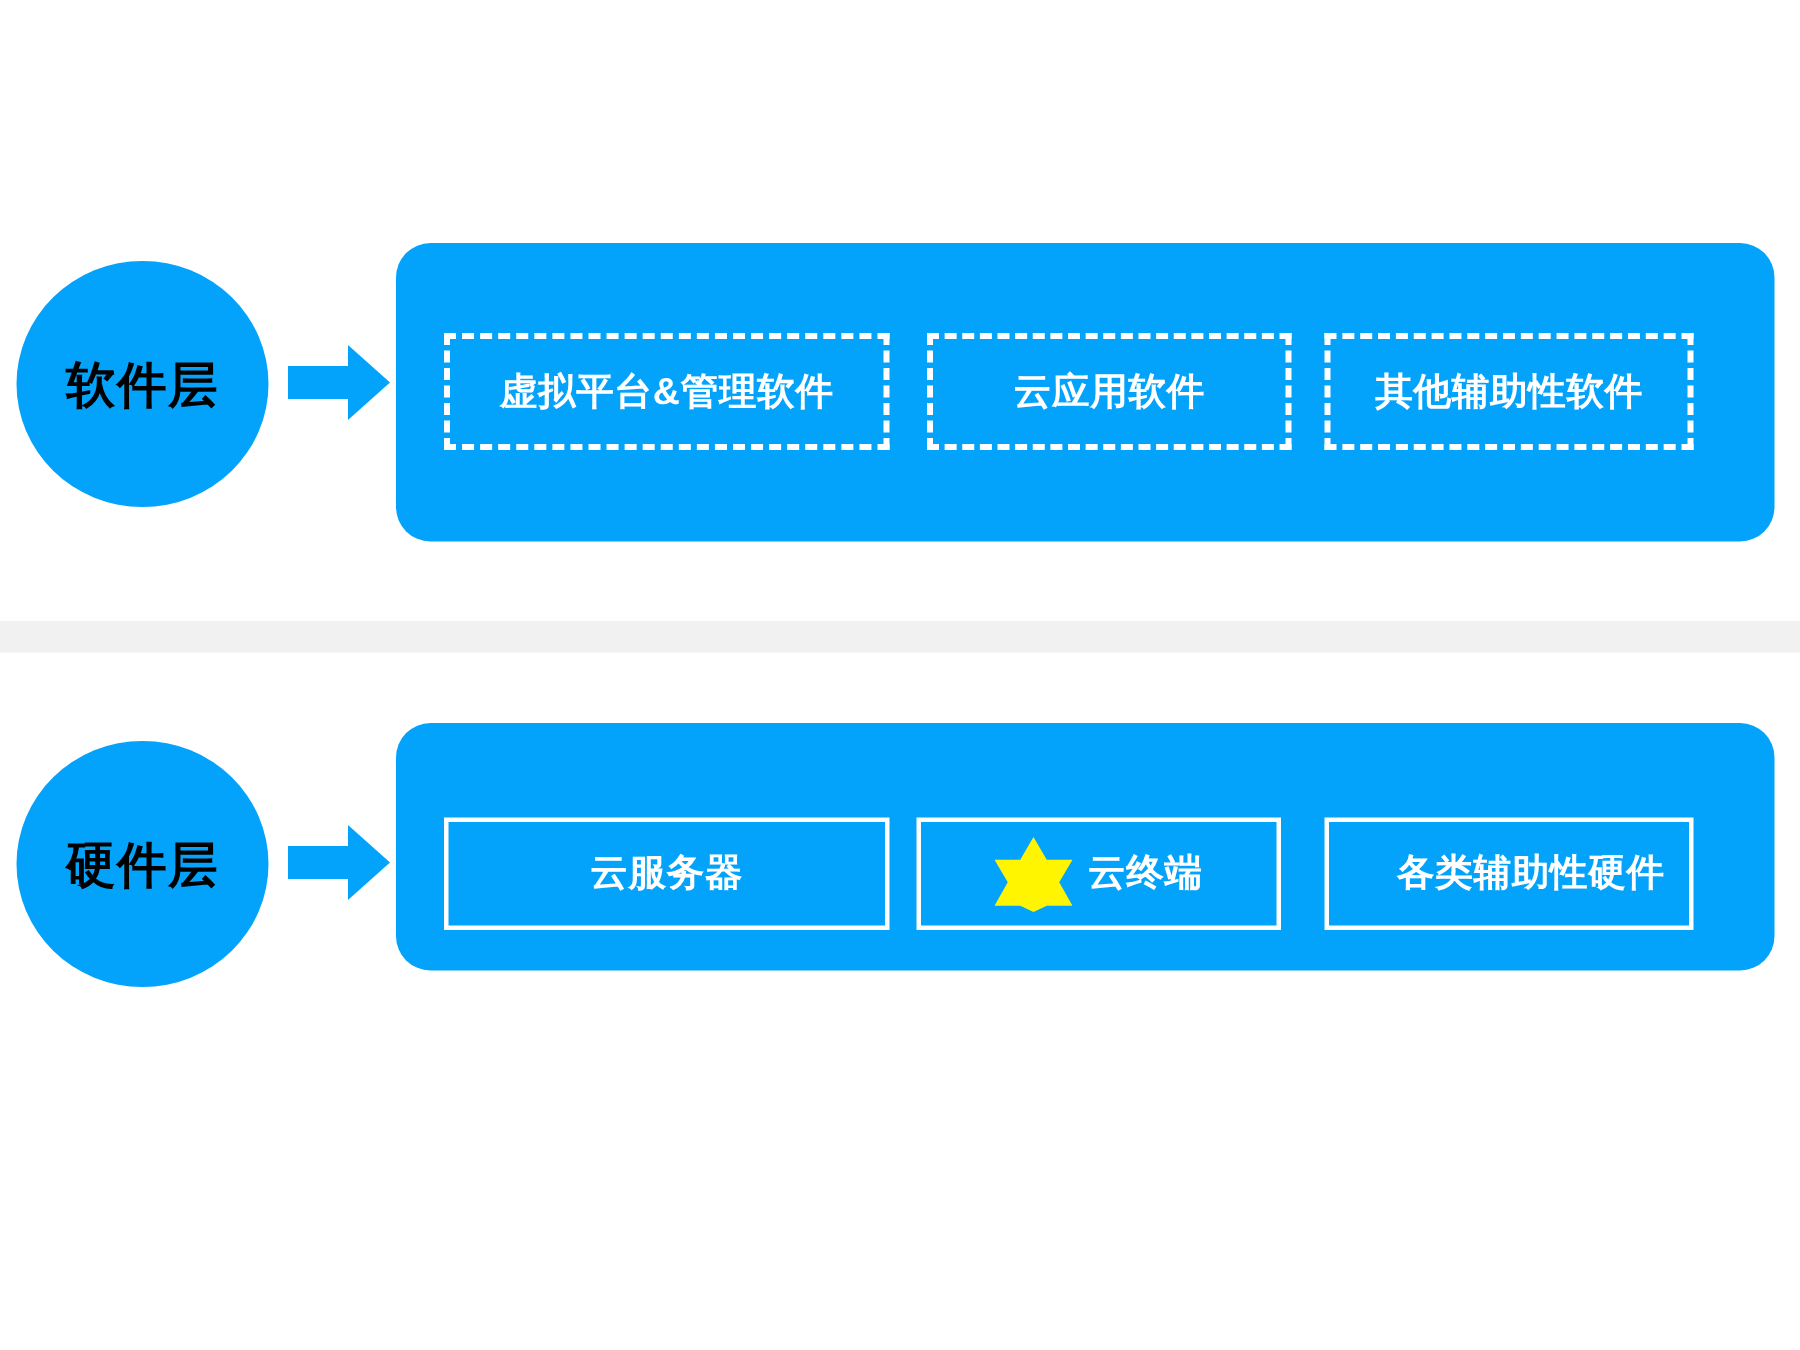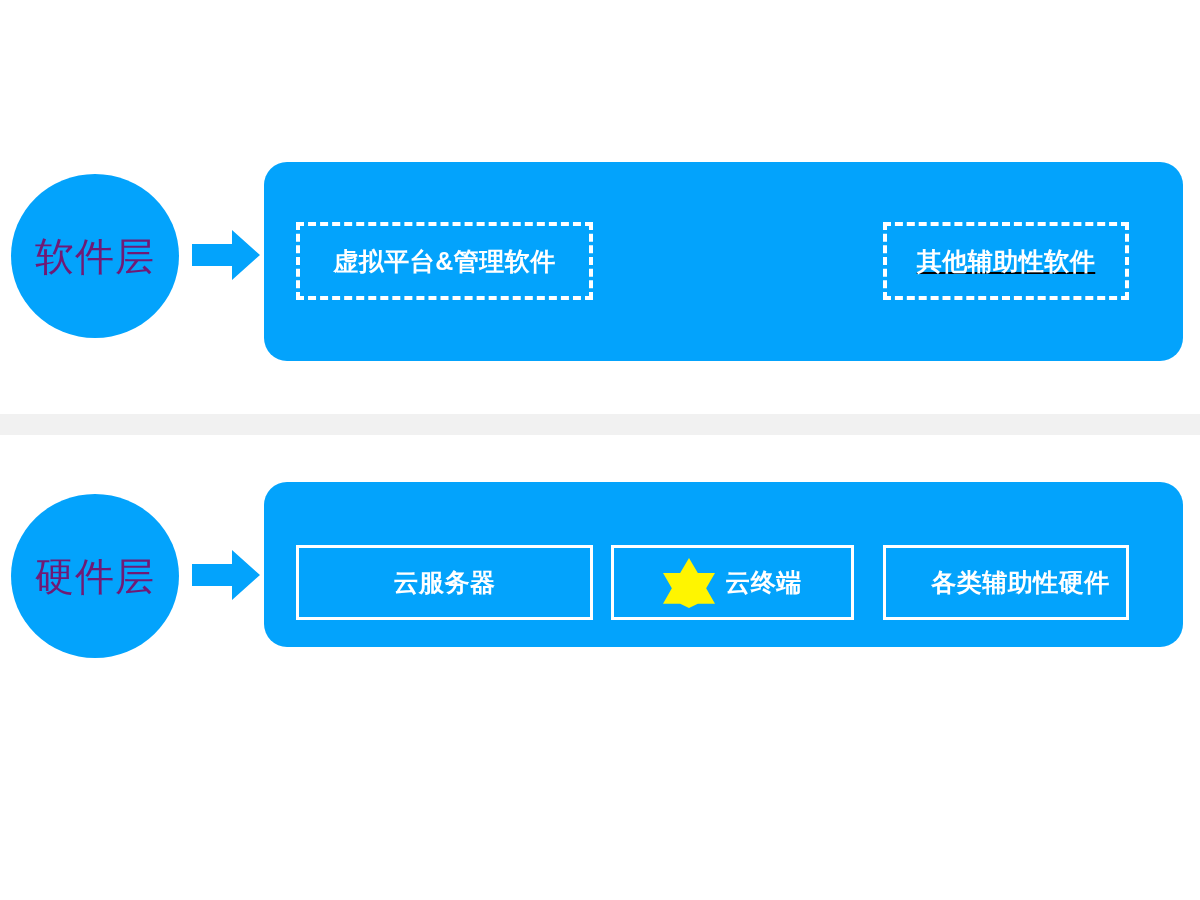--- a/index.html
+++ b/index.html
@@ -38,23 +38,23 @@
     border-radius: 50%;
     background: #03A3FC;
     display: flex;
     align-items: center;
     justify-content: center;
     box-sizing: border-box;
   }
   #circle-software { left: 11px; top: 12px; }
   #circle-hardware { left: 11px; top: 12px; text-align: right; }
   .layer-circle-label {
-    color: #701a75;
-    font-size: 39px;
-    font-weight: normal;
+    color: #000000;
+    font-size: 33px;
+    font-weight: bold;
     letter-spacing: 1px;
     line-height: 1;
     white-space: nowrap;
   }
 
   
   .layer-arrow {
     position: absolute;
     left: 192px;
     top: 66px;
@@ -105,21 +105,21 @@
     font-size: 25px;
     font-weight: bold;
     white-space: nowrap;
     letter-spacing: 0.5px;
     line-height: 1;
   }
 
   
   #sw-item-0 { left: 32px;  width: 297px; }
   #sw-item-1 { left: 354px; width: 243px; }
-  #sw-item-2 { left: 619px; width: 246px; text-decoration: underline; }
+  #sw-item-2 { left: 619px; width: 246px; }
 
   
   #hw-item-0 { left: 32px;  width: 297px; }
   #hw-item-1 { left: 347px; width: 243px; }
   #hw-item-2 { left: 619px; width: 246px; padding-left: 29px; }
 
   
   .star-icon {
     width: 52px;
     height: 52px;
@@ -156,20 +156,23 @@
     </div>
 
     <div class="layer-panel" id="panel-software">
 
       <div class="panel-items" id="items-software">
 
         <div class="item-box dashed" id="sw-item-0">
           <span class="item-label">虚拟平台&amp;管理软件</span>
         </div>
 
+        <div class="item-box dashed" id="sw-item-1">
+          <span class="item-label">云应用软件</span>
+        </div>
 
         <div class="item-box dashed" id="sw-item-2">
           <span class="item-label">其他辅助性软件</span>
         </div>
 
       </div>
     </div>
   </div>
 
   <div class="divider-band"></div>

